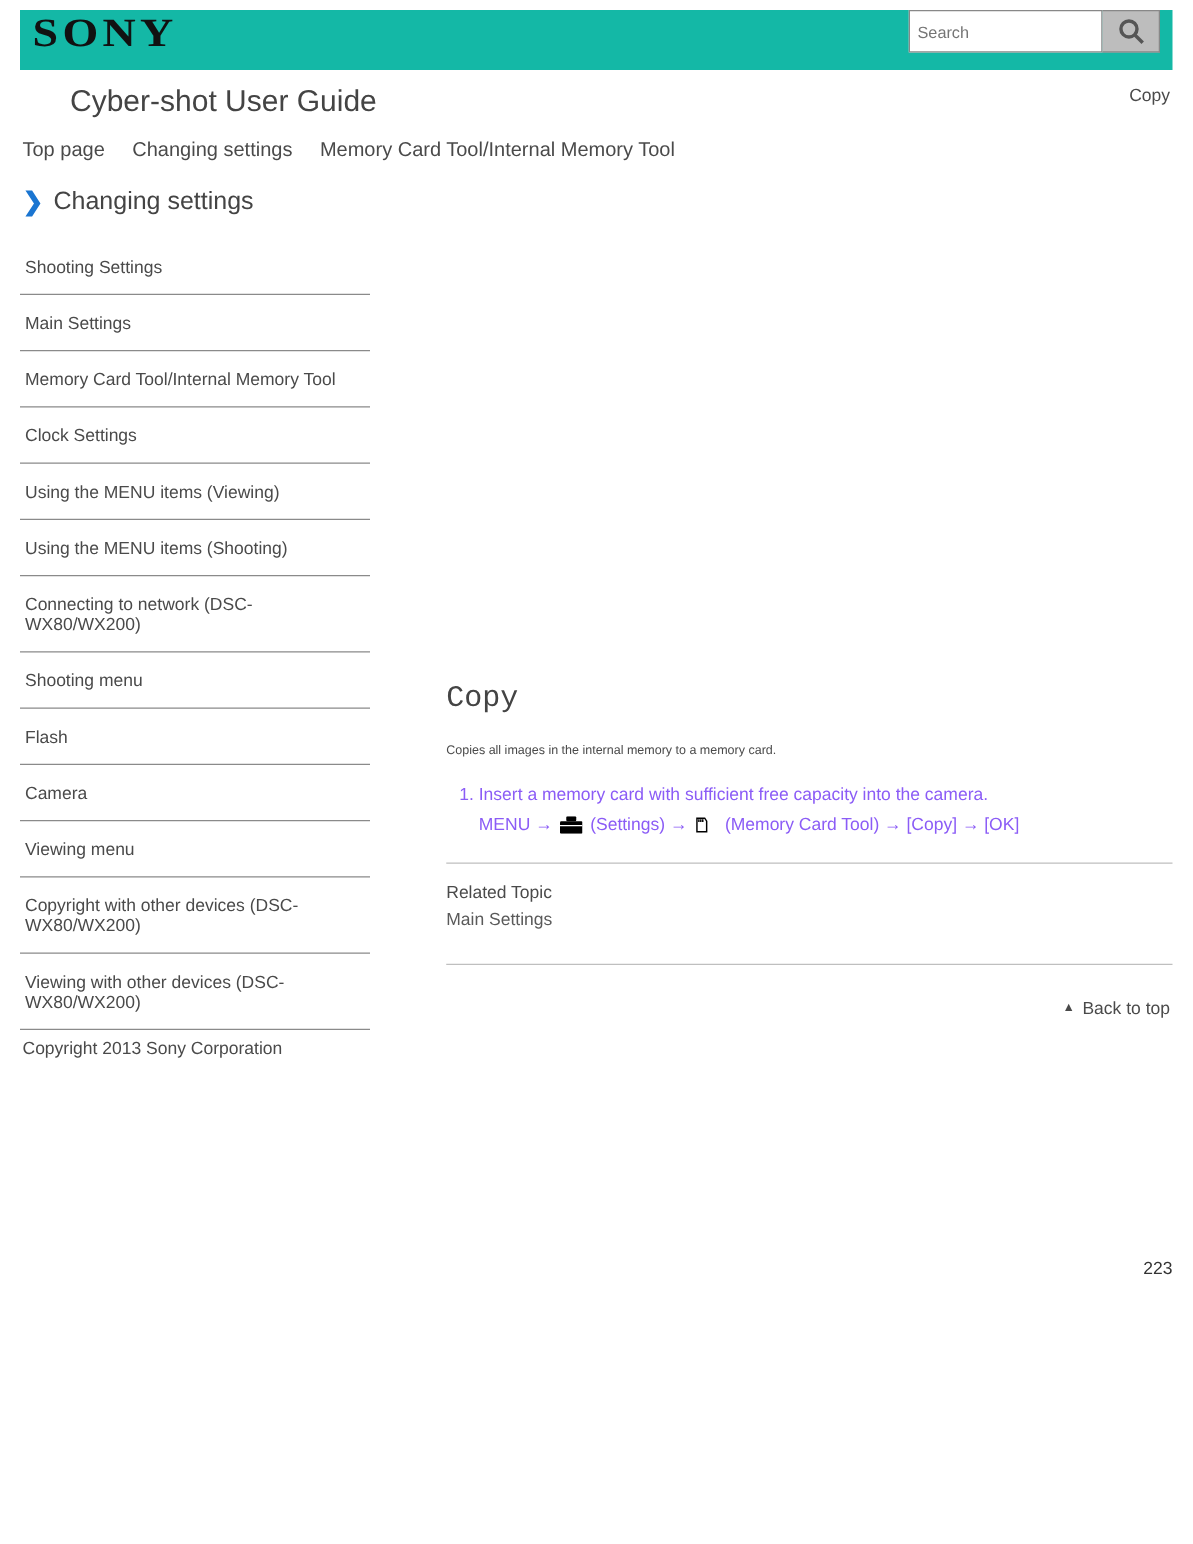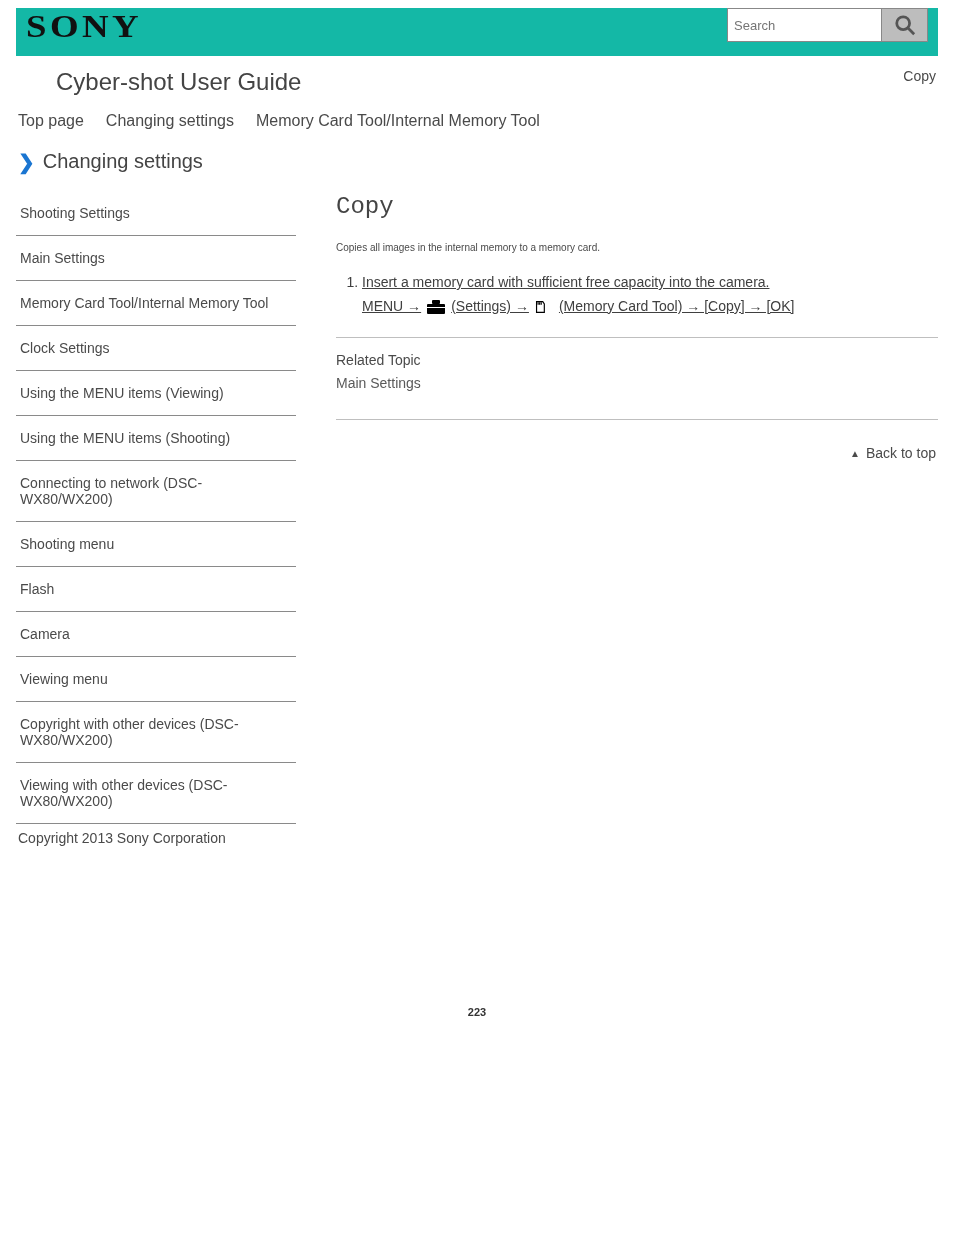--- a/index.html
+++ b/index.html
@@ -76,22 +76,22 @@
     .chev {
       color: #1a75d1;
       font-weight: 900;
       font-size: 20px;
       line-height: 1;
     }
     .crumb-cat { }
 
     .columns {
       display: flex;
-      align-items: flex-start;
-      gap: 40px;
+      align-items: flex-end;
+      gap: 61px;
     }
     .sidebar {
       width: 280px;
       flex: 0 0 280px;
     }
     .side-item {
       border-bottom: 1px solid #8a8a8a;
       padding: 14px 4px;
       font-size: 14px;
       color: #4a4a4a;
@@ -110,24 +110,23 @@
       margin-bottom: 22px;
       font-family: Liberation Mono, monospace;
     }
     .main-p {
       font-size: 10px;
       color: #4a4a4a;
       margin-bottom: 6px;
     }
     .step-list {
       font-size: 14px;
-      color: #404040;
+      color: #8b5cf6;
       padding-left: 26px;
       margin-top: 18px;
-      text-decoration: underline;
     }
     .step-list li { margin-bottom: 8px; }
     .step-line { display: flex; align-items: center; flex-wrap: wrap; gap: 6px; line-height: 1.7; }
     .tool-icon {
       display: inline-flex;
       width: 18px; height: 14px;
       vertical-align: middle;
     }
     .divider {
       border: none;
@@ -160,25 +159,24 @@
       gap: 6px;
     }
     .up-tri { font-size: 10px; color: #4a4a4a; }
 
     .footer {
       padding: 6px 2px 40px 2px;
       font-size: 14px;
       color: #4a4a4a;
     }
     .page-num {
-      text-align: center;
-      font-size: 11px;
+      text-align: right;
+      font-size: 14px;
       color: #333;
       padding: 120px 0 20px 0;
-      font-weight: bold;
     }
   </style>
 </head>
 <body>
 
 <div class="page">
   <div class="header-bar">
     <div class="logo">SONY</div>
     <div class="search-wrap">
       <input class="search-input" type="text" placeholder="Search" style="">

